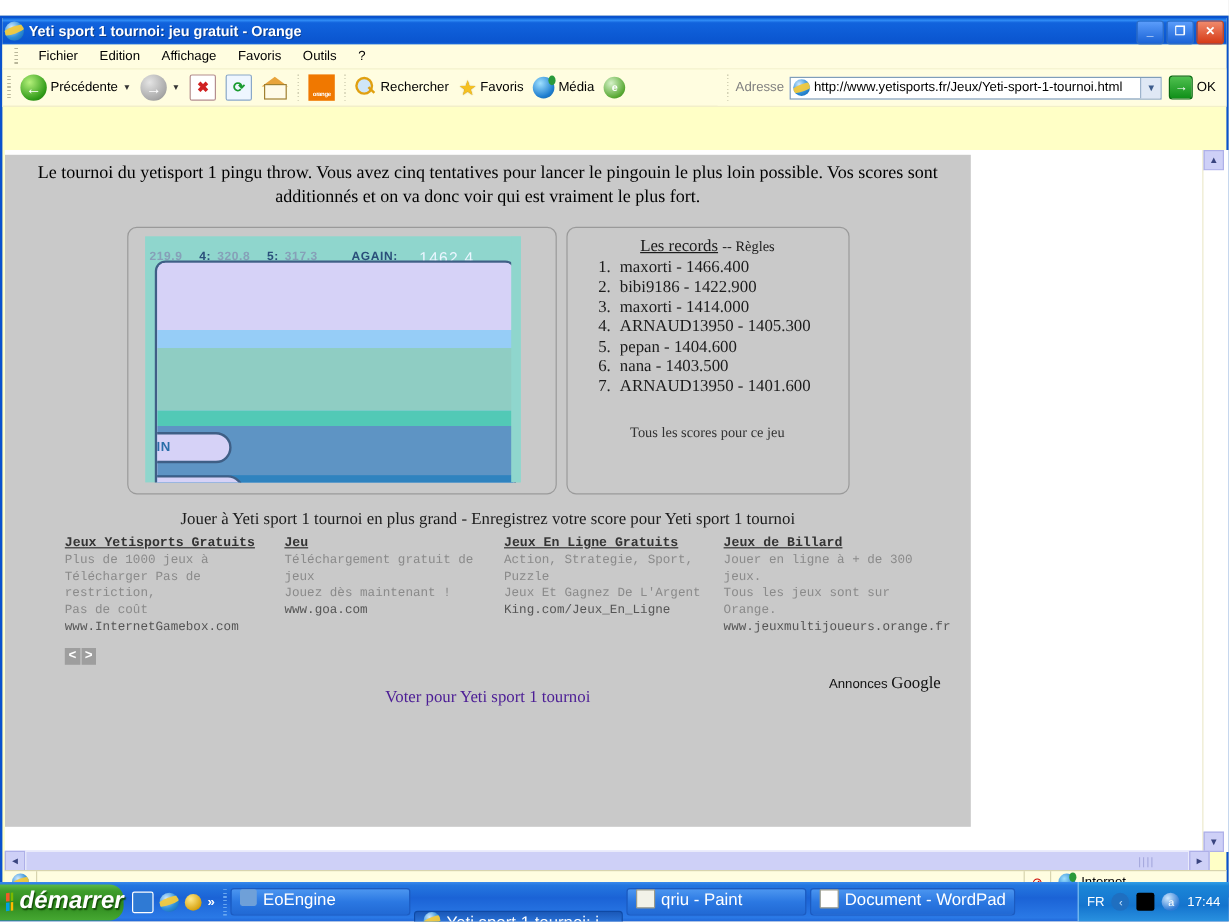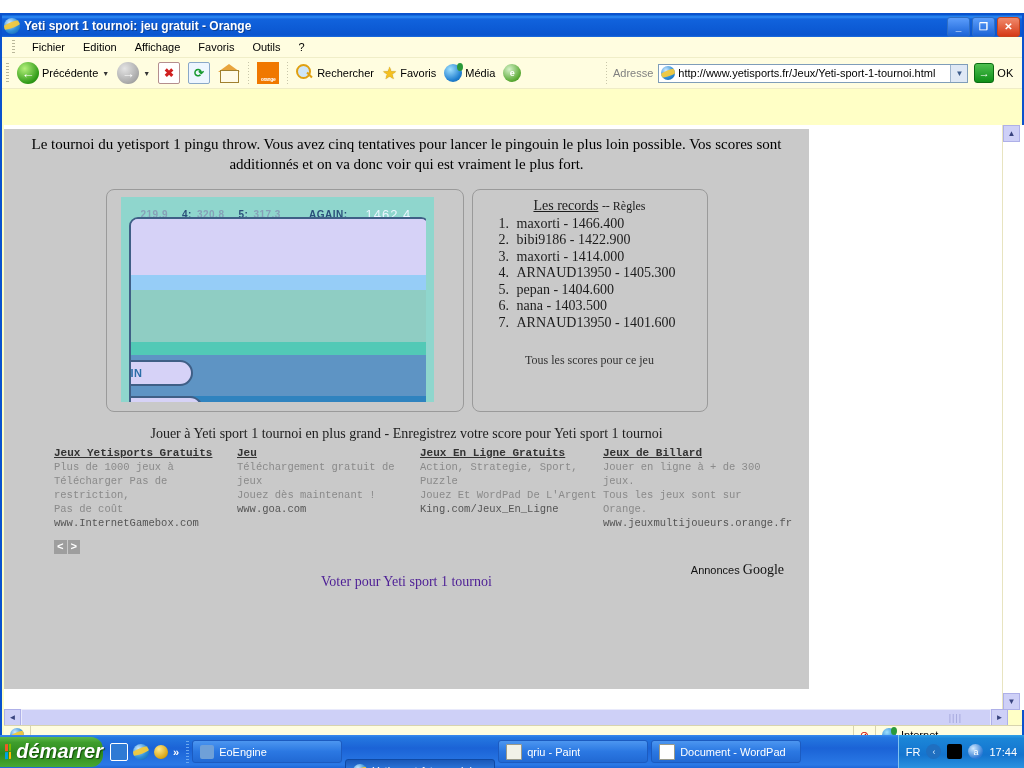--- a/index.html
+++ b/index.html
@@ -127,21 +127,21 @@
   .reco div{margin:1px 0;}
 
   .panels{display:flex;justify-content:center;gap:8px;margin-top:14px;}
   .panel{border:1px solid #9a9a9a;border-radius:8px;background:#c9c9c9;box-sizing:border-box;}
   .gamepanel{width:358px;height:223px;position:relative;overflow:hidden;padding:7px 0 0 14px;}
   .recpanel{width:236px;height:223px;padding:8px 10px 0 10px;}
 
   .gamestage{position:relative;width:313px;height:205px;overflow:hidden;background:#8fd6cd;}
   .g-scorebar{position:absolute;left:0;top:0;width:313px;height:36px;background:#8fd6cd;
               display:flex;align-items:center;font-family:"Liberation Sans",sans-serif;
-              font-size:10px;font-weight:bold;letter-spacing:0.5px;margin-left:16px;}
+              font-size:10px;font-weight:bold;letter-spacing:0.5px;}
   .g-scorebar .dim{color:#86a0b8;}
   .g-scorebar .lab{color:#2a4f7a;}
   .g-scorebar .big{color:#eaf6ff;font-size:13px;font-weight:normal;letter-spacing:1px;}
   .g-field{position:absolute;left:8px;top:20px;width:297px;height:185px;border:2px solid #3f5f86;
            border-radius:9px 9px 0 0;overflow:hidden;background:#d6d2f7;}
   .g-sky{position:absolute;left:0;top:0;width:100%;height:56px;background:#d6d2f7;}
   .g-band1{position:absolute;left:0;top:56px;width:100%;height:15px;background:#96cdf7;}
   .g-band2{position:absolute;left:0;top:71px;width:100%;height:52px;background:#8fcdc3;}
   .g-band3{position:absolute;left:0;top:123px;width:100%;height:13px;background:#52c9b6;}
   .g-sea{position:absolute;left:0;top:136px;width:100%;height:49px;background:#5e94c4;}
@@ -201,24 +201,24 @@
   .start{
     width:104px;height:30px;margin-left:-1px;border-radius:0 12px 12px 0;
     background:linear-gradient(to bottom,#5cb94a 0%,#3f9e2c 18%,#2e8a1e 55%,#46a832 100%);
     display:flex;align-items:center;gap:5px;padding-left:6px;box-sizing:border-box;
     color:#fff;font-style:italic;font-weight:bold;font-size:20px;text-shadow:1px 1px 1px #134b08;}
   .winflag{width:17px;height:15px;display:grid;grid-template-columns:1fr 1fr;grid-template-rows:1fr 1fr;gap:1px;transform:skewY(-6deg);}
   .winflag i{display:block;}
   .qlaunch{display:flex;align-items:center;gap:5px;padding:0 7px;height:28px;}
   .ql-sep{width:3px;height:22px;background:repeating-linear-gradient(to bottom,#6aa8f0 0 1px,transparent 1px 3px);}
   .tasks{display:flex;gap:3px;align-items:center;padding-left:3px;}
-  .task{height:23px;min-width:150px;border-radius:3px;display:flex;align-items:center;gap:5px;
+  .task{height:23px;min-width:150px;border-radius:3px;display:flex;gap:5px;
         padding:0 7px;box-sizing:border-box;
         background:linear-gradient(to bottom,#4c96f0,#2b78e2 50%,#2169d4);
-        border:1px solid #1c5bc0;color:#fff;font-size:11px;}
+        border:1px solid #1c5bc0;color:#fff;font-size:14px;}
   .task.active{background:linear-gradient(to bottom,#1a58b8,#2f7ae0 50%,#2a72da);border-color:#0f49a4;margin-top:38px;}
   .task .tl{white-space:nowrap;overflow:hidden;text-overflow:ellipsis;}
   .tray{position:absolute;right:0;top:0;height:33px;display:flex;align-items:center;gap:6px;padding:0 7px;
         background:linear-gradient(to bottom,#31a0e8 0%,#1b86d8 10%,#1474ce 60%,#2a92e0 100%);
         border-left:1px solid #7fc2f0;color:#fff;font-size:11px;}
   .tray .tr-icon{width:15px;height:15px;border-radius:50%;display:flex;align-items:center;justify-content:center;font-size:9px;}
 
   .ie-logo{width:100%;height:100%;border-radius:50%;
     background:radial-gradient(circle at 35% 30%,#cfe9ff,#2f8fd8 55%,#0f5fa8);
     position:relative;overflow:hidden;}
@@ -394,21 +394,21 @@
             </div>
             <div class="ad">
               <span class="h">Jeu</span>
               <div>Téléchargement gratuit de jeux</div>
               <div>Jouez dès maintenant !</div>
               <div class="u">www.goa.com</div>
             </div>
             <div class="ad">
               <span class="h">Jeux En Ligne Gratuits</span>
               <div>Action, Strategie, Sport, Puzzle</div>
-              <div>Jouez Et WordPad De L'Argent</div>
+              <div>Jeux Et Gagnez De L'Argent</div>
               <div class="u">King.com/Jeux_En_Ligne</div>
             </div>
             <div class="ad">
               <span class="h">Jeux de Billard</span>
               <div>Jouer en ligne à + de 300 jeux.</div>
               <div>Tous les jeux sont sur Orange.</div>
               <div class="u">www.jeuxmultijoueurs.orange.fr</div>
             </div>
           </div>
 

